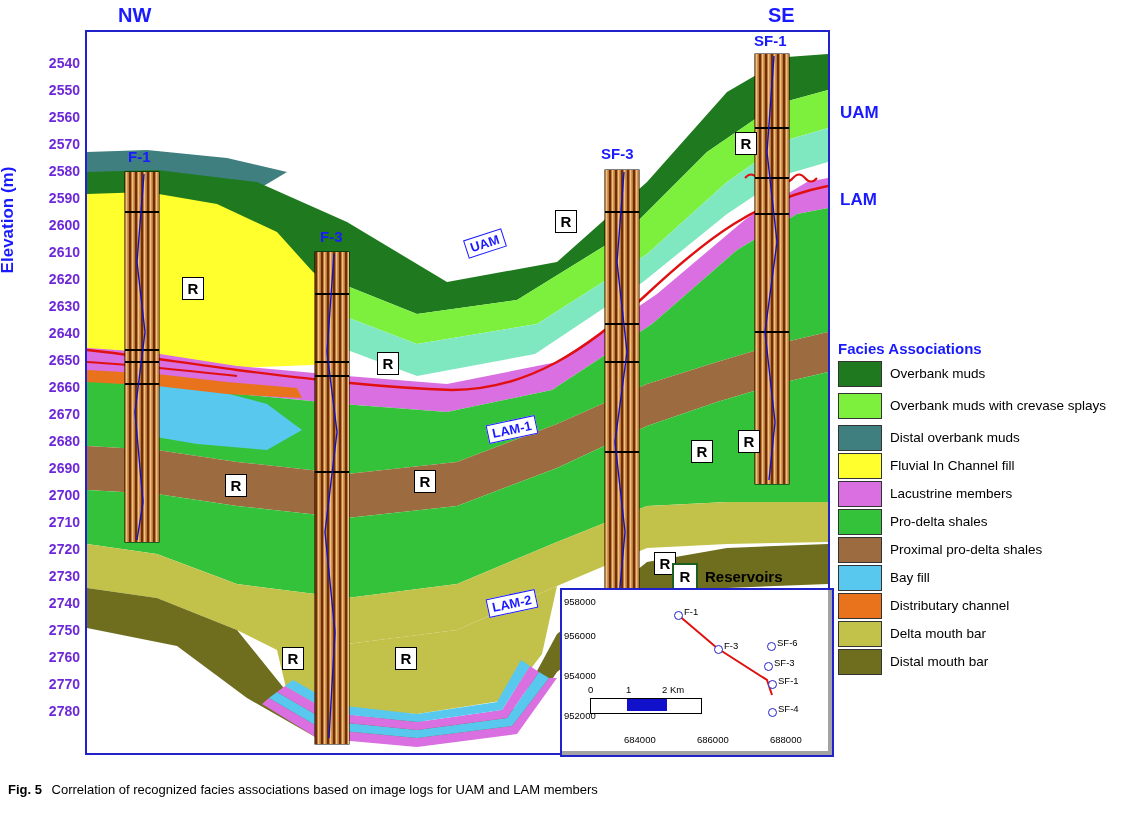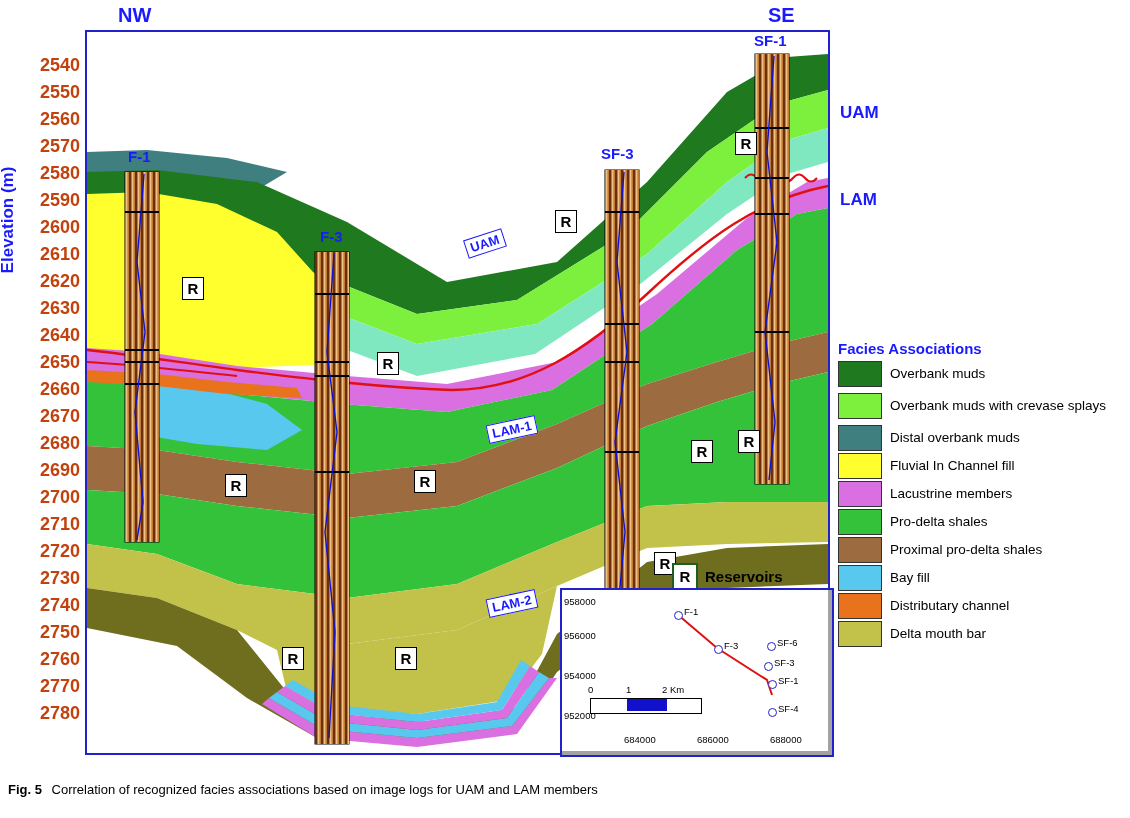--- a/index.html
+++ b/index.html
@@ -9,21 +9,21 @@
   .abs{position:absolute;}
 
   
   #section-frame{
     left:85px;top:30px;width:745px;height:725px;
     border:2px solid #2222cc;background:#ffffff;box-sizing:border-box;
   }
 
   
   .axis-label{
-    color:#c2410c;font-weight:bold;font-size:18px;text-align:right;
+    color:#6d28d9;font-weight:bold;font-size:14px;text-align:right;
     letter-spacing:0px;
   }
   #y-axis-title{
     left:-2px;top:330px;width:220px;transform:rotate(-90deg);transform-origin:left top;
     color:#1a1aff;font-weight:bold;font-size:17px;text-align:center;
   }
 
   
   .dir-label{color:#1a1aff;font-weight:bold;font-size:20px;}
 
@@ -274,20 +274,24 @@
       <span class="legend-text">Bay fill</span>
     </div>
     <div class="legend-row">
       <span class="legend-swatch" style="background:#e8731c"></span>
       <span class="legend-text">Distributary channel</span>
     </div>
     <div class="legend-row">
       <span class="legend-swatch" style="background:#c2c24a"></span>
       <span class="legend-text">Delta mouth bar</span>
     </div>
+    <div class="legend-row">
+      <span class="legend-swatch" style="background:#6e6e1e"></span>
+      <span class="legend-text">Distal mouth bar</span>
+    </div>
   </div>
 
   <div class="abs" id="inset-map">
     <svg width="266" height="161" viewBox="0 0 266 161" style="display:block">
       <rect x="0" y="0" width="266" height="161" fill="#ffffff"></rect>
 
       <polyline points="115,24 155,58 205,90 210,105" fill="none" stroke="#e01010" stroke-width="2"></polyline>
     </svg>
 
     <div class="abs inset-axis" style="left:2px;top:6px;">958000</div>

